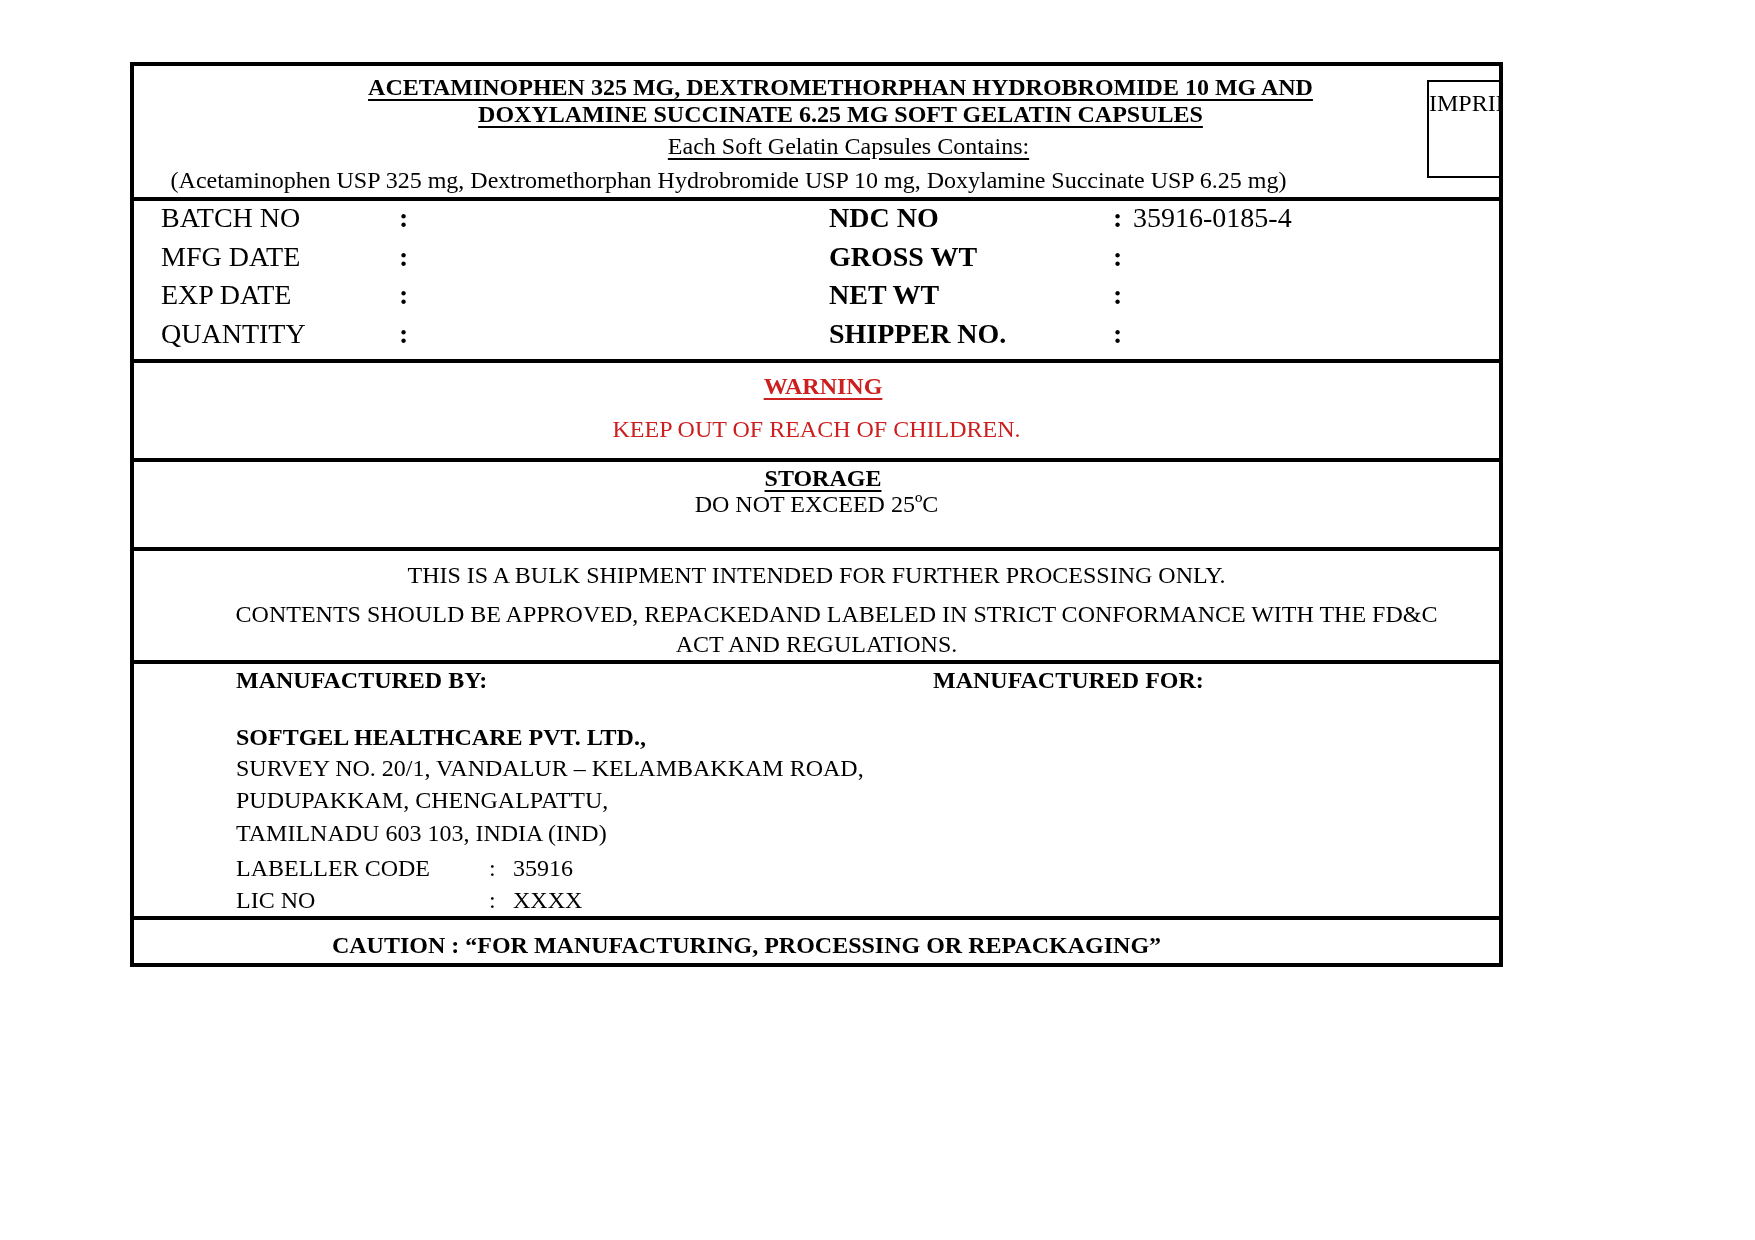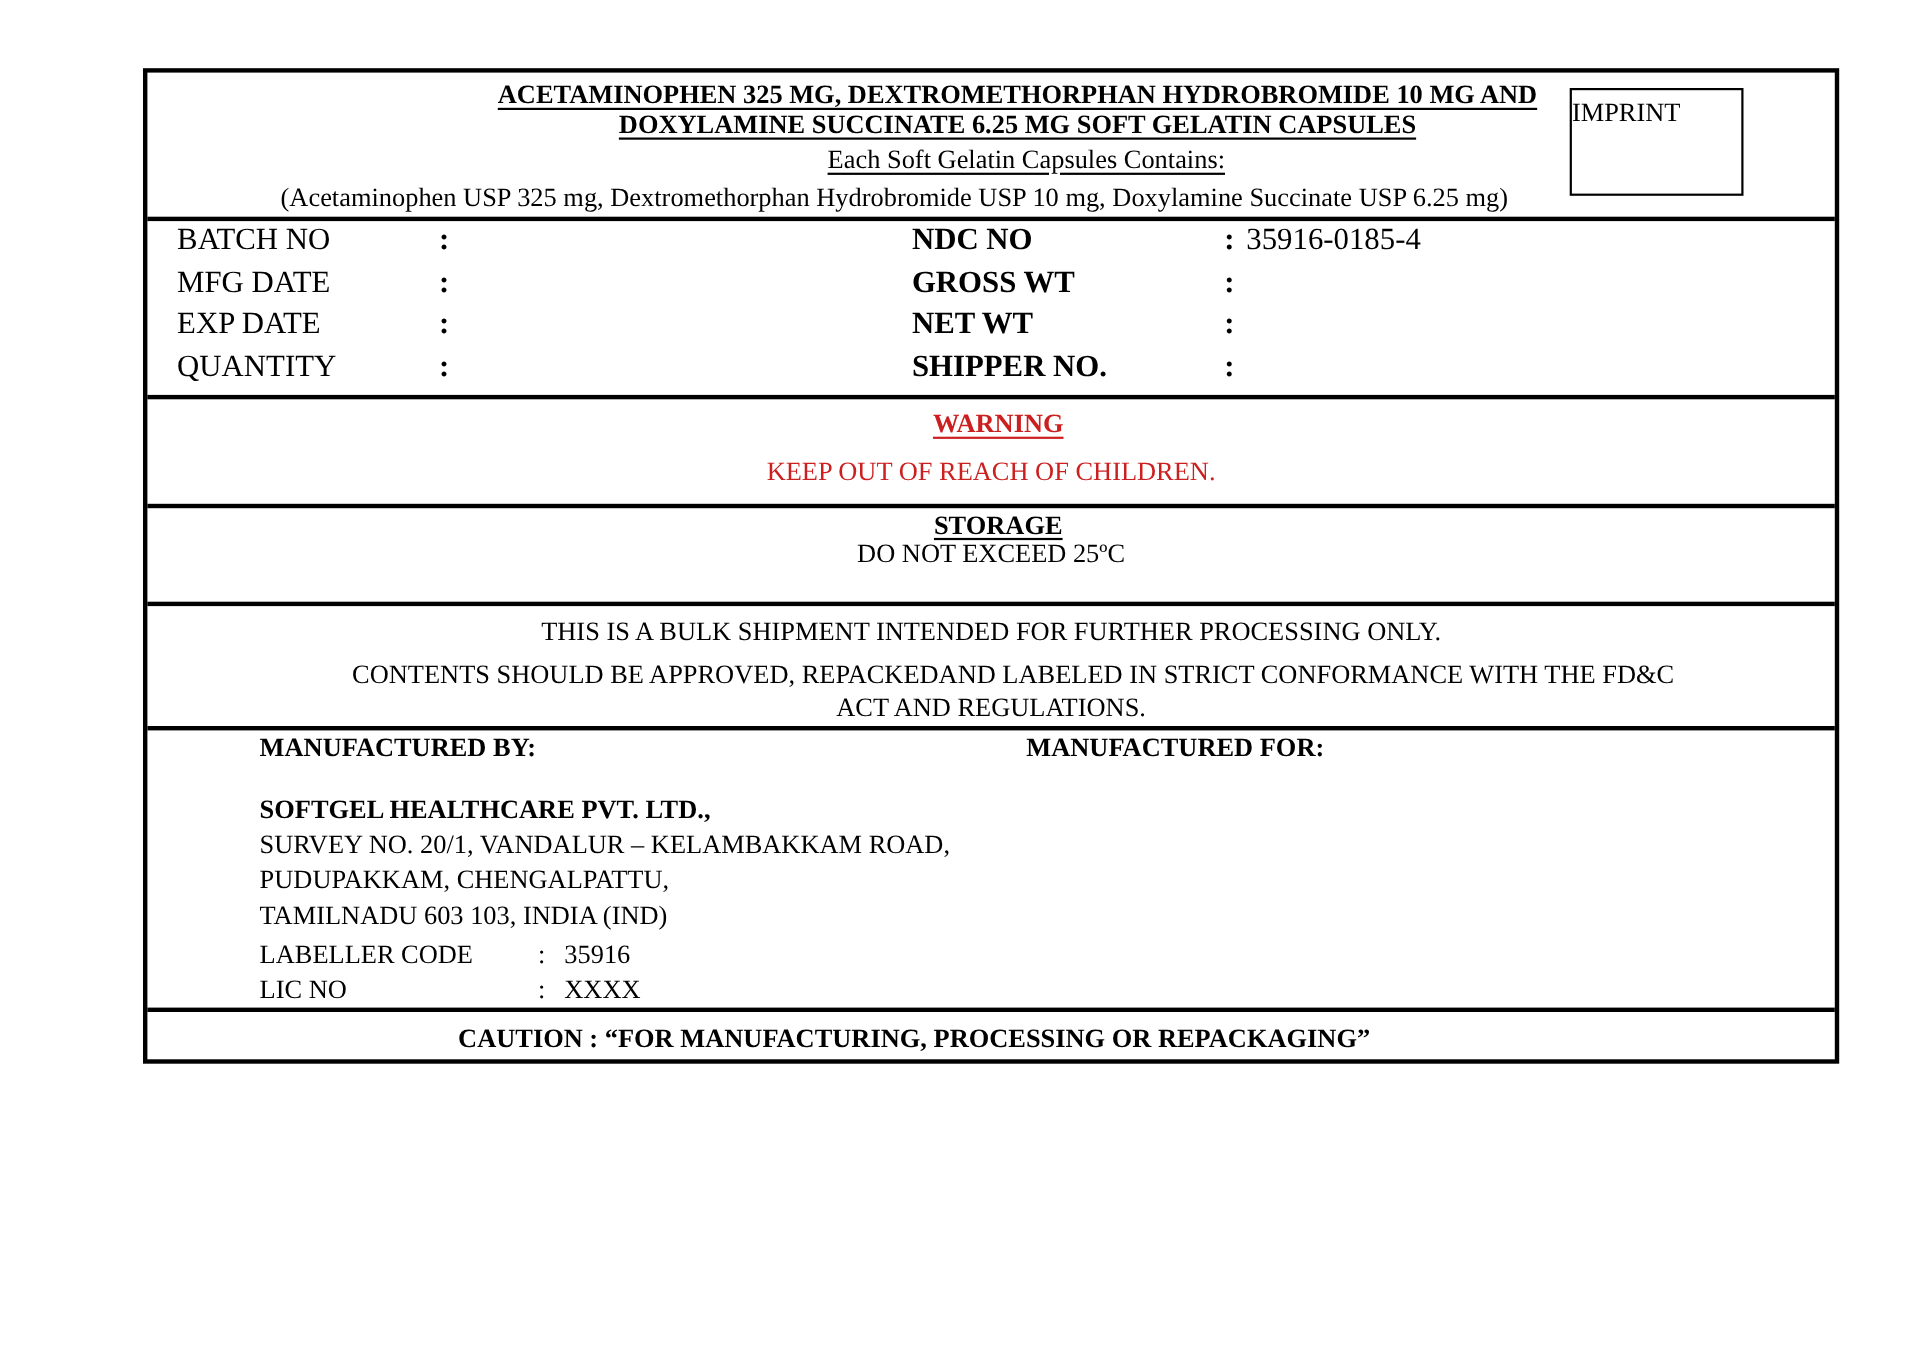--- a/index.html
+++ b/index.html
@@ -2,21 +2,21 @@
 <html><head>
 <meta charset="utf-8">
 <style>
   * { margin:0; padding:0; box-sizing:border-box; }
   html,body { background:#ffffff; }
   body { font-family:"Liberation Serif","DejaVu Serif",serif; color:#000; }
   .page {
     position:relative; width:1755px; height:1240px; background:#fff; overflow:hidden;
   }
   .label-box {
-    position:absolute; left:130px; top:62px; width:1542px; height:905px;
+    position:absolute; left:130px; top:62px; width:1373px; height:905px;
     border:4px solid #000; background:#fff;
   }
   .sep { height:4px; background:#000; width:100%; }
   .sec { position:relative; width:100%; overflow:hidden; }
   .line { position:absolute; left:0; right:0; height:30px; line-height:30px; font-size:24px; white-space:nowrap; }
   .center { text-align:center; }
   .bold { font-weight:700; }
   .uline { text-decoration:underline; text-decoration-thickness:2px; text-underline-offset:4px;padding-left:13px; }
 
   

